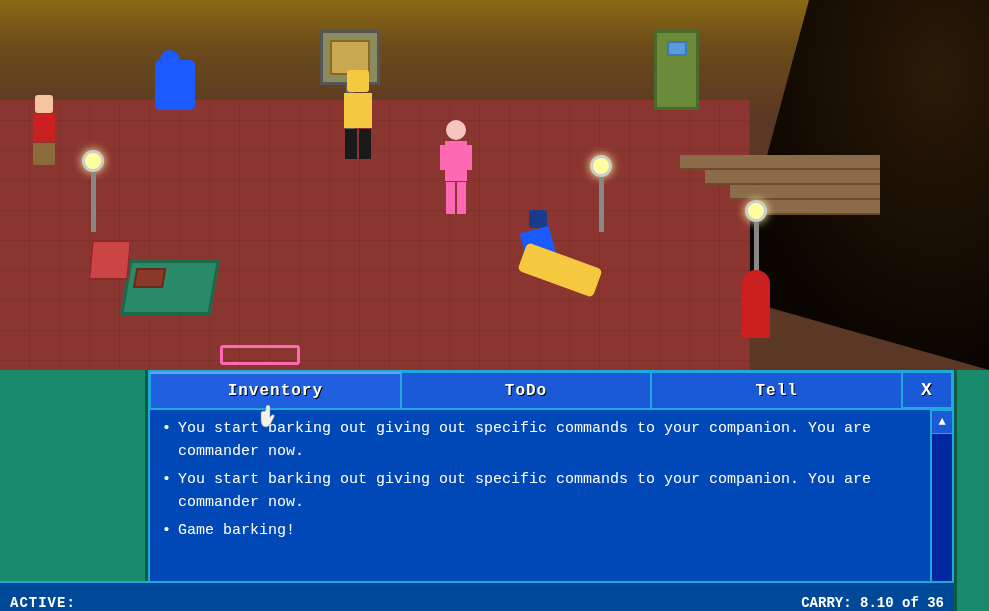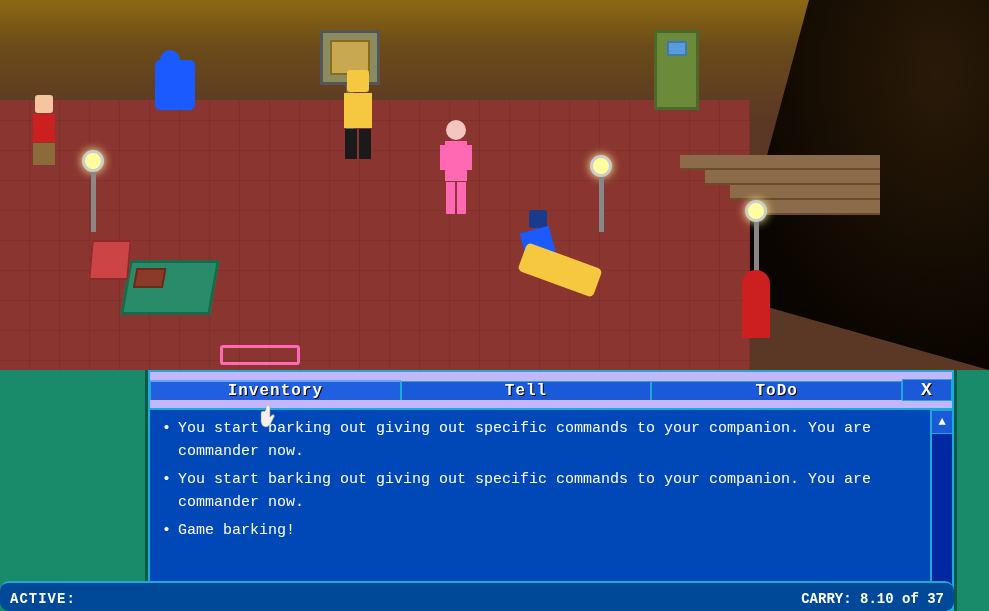--- a/index.html
+++ b/index.html
@@ -267,23 +267,22 @@
       background: #0048b8;
       border: 2px solid #20a8d8;
       display: flex;
       flex-direction: column;
     }
 
     
     #tab-bar {
       display: flex;
       height: 38px;
-      background: #c4b5fd;
+      background: #eab308;
       border-bottom: 2px solid #20a8d8;
-      align-items: center;
     }
 
     .tab {
       flex: 1;
       display: flex;
       align-items: center;
       justify-content: center;
       background: #1a5ad8;
       border: 1px solid #20a8d8;
       border-bottom: none;
@@ -372,23 +371,22 @@
     
     #status-bar {
       position: absolute;
       bottom: 0;
       left: 0;
       right: 35px;
       height: 30px;
       background: #004898;
       border-top: 2px solid #20a8d8;
       display: flex;
-      align-items: flex-start;
-      padding: 8px 10px;
-      border-radius: 9px;
+      align-items: flex-end;
+      padding: 0 10px;
     }
 
     #status-bar .active-label {
       color: #ffffff;
       font-size: 14px;
       font-family: 'Courier New', monospace;
       font-weight: bold;
       letter-spacing: 1px;
     }
 
@@ -538,42 +536,42 @@
     
     
   </div>
 
   <div class="panel-right"></div>
 
   <div id="dialog-panel">
 
     <div id="tab-bar">
       <div class="tab tab-active">Inventory</div>
+      <div class="tab">ToDo</div>
       <div class="tab">Tell</div>
-      <div class="tab">ToDo</div>
       <div class="tab tab-close">X</div>
     </div>
 
     <div id="message-area">
       <div class="message">You start barking out giving out specific commands to your companion. You are commander now.</div>
       <div class="message">You start barking out giving out specific commands to your companion. You are commander now.</div>
       <div class="message">Game barking!</div>
     </div>
 
     <div id="scrollbar">
       <div class="scroll-btn">▲</div>
       <div class="scroll-track"></div>
       <div class="scroll-btn">▼</div>
     </div>
 
   </div>
 
   <div id="status-bar">
     <span class="active-label">ACTIVE:</span>
-    <span class="carry-info">CARRY: 8.10 of 37</span>
+    <span class="carry-info">CARRY: 8.10 of 36</span>
   </div>
 
   <div class="cursor-hand">
     <svg width="20" height="24" viewBox="0 0 20 24" fill="none">
       <path d="M8 2 C8 1 9 0 10 0 C11 0 12 1 12 2 L12 12 L14 10 C14.5 9.5 15.5 9.5 16 10 C16.5 10.5 16.5 11.5 16 12 L13 18 C12 20 10 22 8 22 C5 22 3 19 3 16 L3 8 C3 7 4 6 5 6 C5.5 6 6 6.2 6.4 6.5 C6.8 5.6 7.4 5 8 5 Z" fill="#f5f0e8" stroke="#888" stroke-width="0.5"></path>
     </svg>
   </div>
 
 </div>
 

